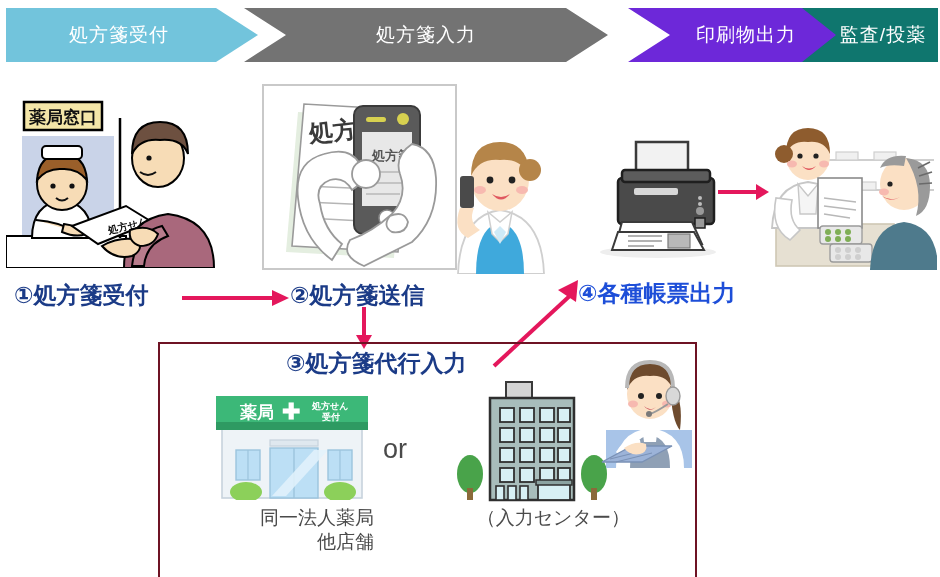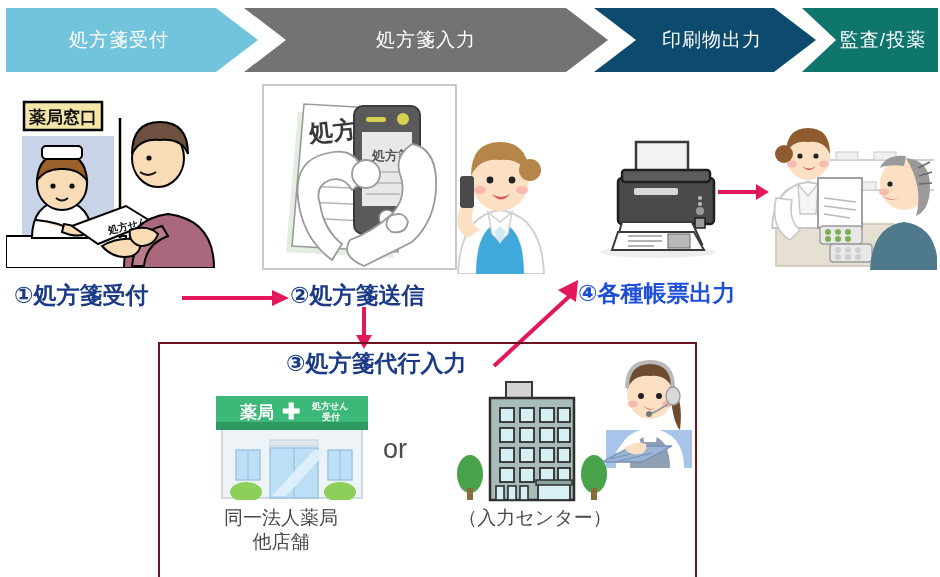--- a/index.html
+++ b/index.html
@@ -6,39 +6,39 @@
   html,body { width:940px; height:577px; }
   body {
     position:relative;
     background:#ffffff;
     font-family:"Liberation Sans","DejaVu Sans",sans-serif;
     overflow:hidden;
   }
 
   
   #process-bar { position:absolute; left:0; top:8px; width:940px; height:54px; }
-  .chev { position:absolute; top:0; height:64px; display:flex; align-items:center; justify-content:center; }
+  .chev { position:absolute; top:0; height:54px; display:flex; align-items:center; justify-content:center; }
   .chev span {
     color:#ffffff; font-size:19px; letter-spacing:1px; font-weight:400;
     position:relative; z-index:2; white-space:nowrap;
   }
   .chev-1 { left:6px;   width:252px; background:#72c4dc; clip-path:polygon(0 0, 210px 0, 252px 50%, 210px 100%, 0 100%); }
   .chev-2 { left:244px; width:364px; background:#737373; clip-path:polygon(0 0, 322px 0, 364px 50%, 322px 100%, 0 100%, 42px 50%); }
-  .chev-3 { left:594px; width:222px; background:#0c4a6e; clip-path:polygon(0 0, 180px 0, 222px 50%, 180px 100%, 0 100%, 42px 50%); }
+  .chev-3 { left:628px; width:222px; background:#6d28d9; clip-path:polygon(0 0, 180px 0, 222px 50%, 180px 100%, 0 100%, 42px 50%); }
   .chev-4 { left:802px; width:136px; background:#0f766e; clip-path:polygon(0 0, 136px 0, 136px 100%, 0 100%, 34px 50%); }
   .chev-1 span { padding-right:26px; }
   .chev-2 span { padding-left:22px; padding-right:22px; }
   .chev-3 span { padding-left:30px; padding-right:16px; }
   .chev-4 span { padding-left:26px; }
 
   
   .lbl { position:absolute; white-space:nowrap; }
   .step-label { font-size:23px; font-weight:700; color:#1b3b87; letter-spacing:0px; }
   .step-label.bright { color:#1d4ed8; }
-  .cap { font-size:19px; color:#4a4a4a; text-align:center; line-height:1.28; }
+  .cap { font-size:19px; color:#4a4a4a; text-align:right; line-height:1.28; }
   .or-text { font-size:27px; color:#4a4a4a; }
 
   svg.scene { position:absolute; display:block; }
 
   
   #delegate-box {
     position:absolute; left:158px; top:342px; width:539px; height:238px;
     border:2px solid #6e1324; border-bottom:none; background:transparent;
   }
 </style>

